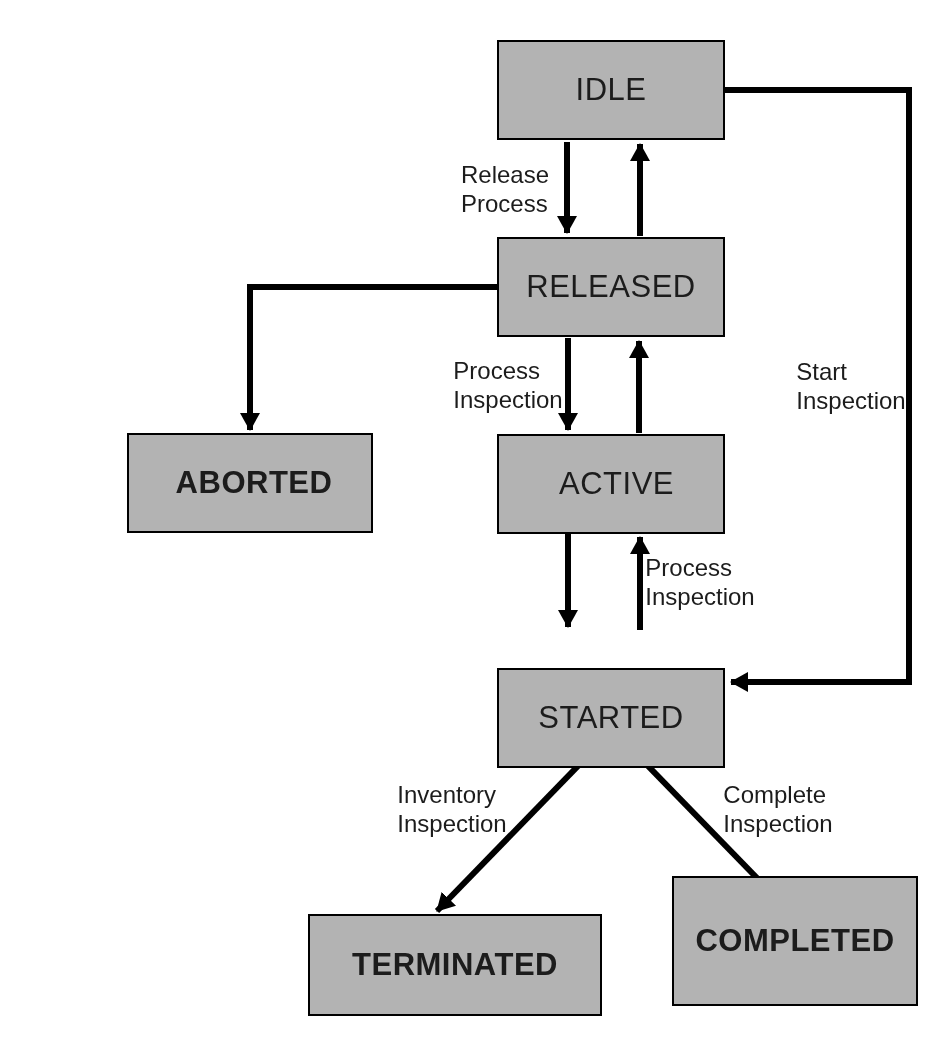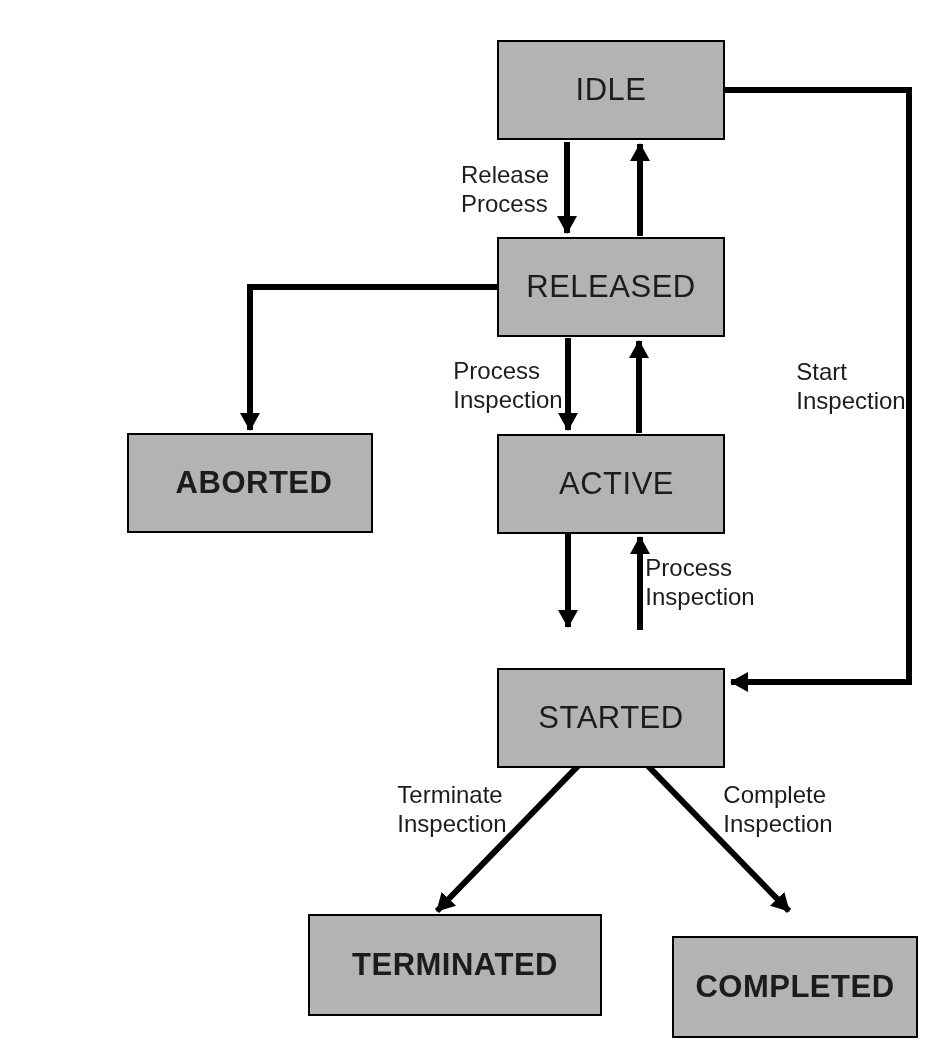--- a/index.html
+++ b/index.html
@@ -95,21 +95,21 @@
   </div>
 
   <div class="node final" style="left:127px;top:433px;width:246px;height:100px;padding-left:8px;">
     <span>ABORTED</span>
   </div>
 
   <div class="node final" style="left:308px;top:914px;width:294px;height:102px;">
     <span>TERMINATED</span>
   </div>
 
-  <div class="node final" style="left:672px;top:936px;width:246px;height:102px;">
+  <div class="node final" style="left:672px;top:876px;width:246px;height:130px;">
     <span>COMPLETED</span>
   </div>
 
   <div class="edge-label" style="left:505px;top:160px;">
     <span>Release</span>
     <span>Process</span>
   </div>
 
   <div class="edge-label" style="left:508px;top:356px;">
     <span>Process</span>
@@ -121,21 +121,21 @@
     <span>Inspection</span>
   </div>
 
 
   <div class="edge-label" style="left:845px;top:357px;margin-left:6px;">
     <span>Start</span>
     <span>Inspection</span>
   </div>
 
   <div class="edge-label" style="left:452px;top:780px;">
-    <span>Terminate</span>
+    <span>Inventory</span>
     <span>Inspection</span>
   </div>
 
   <div class="edge-label" style="left:778px;top:780px;">
     <span>Complete</span>
     <span>Inspection</span>
   </div>
 
 </div>
 

